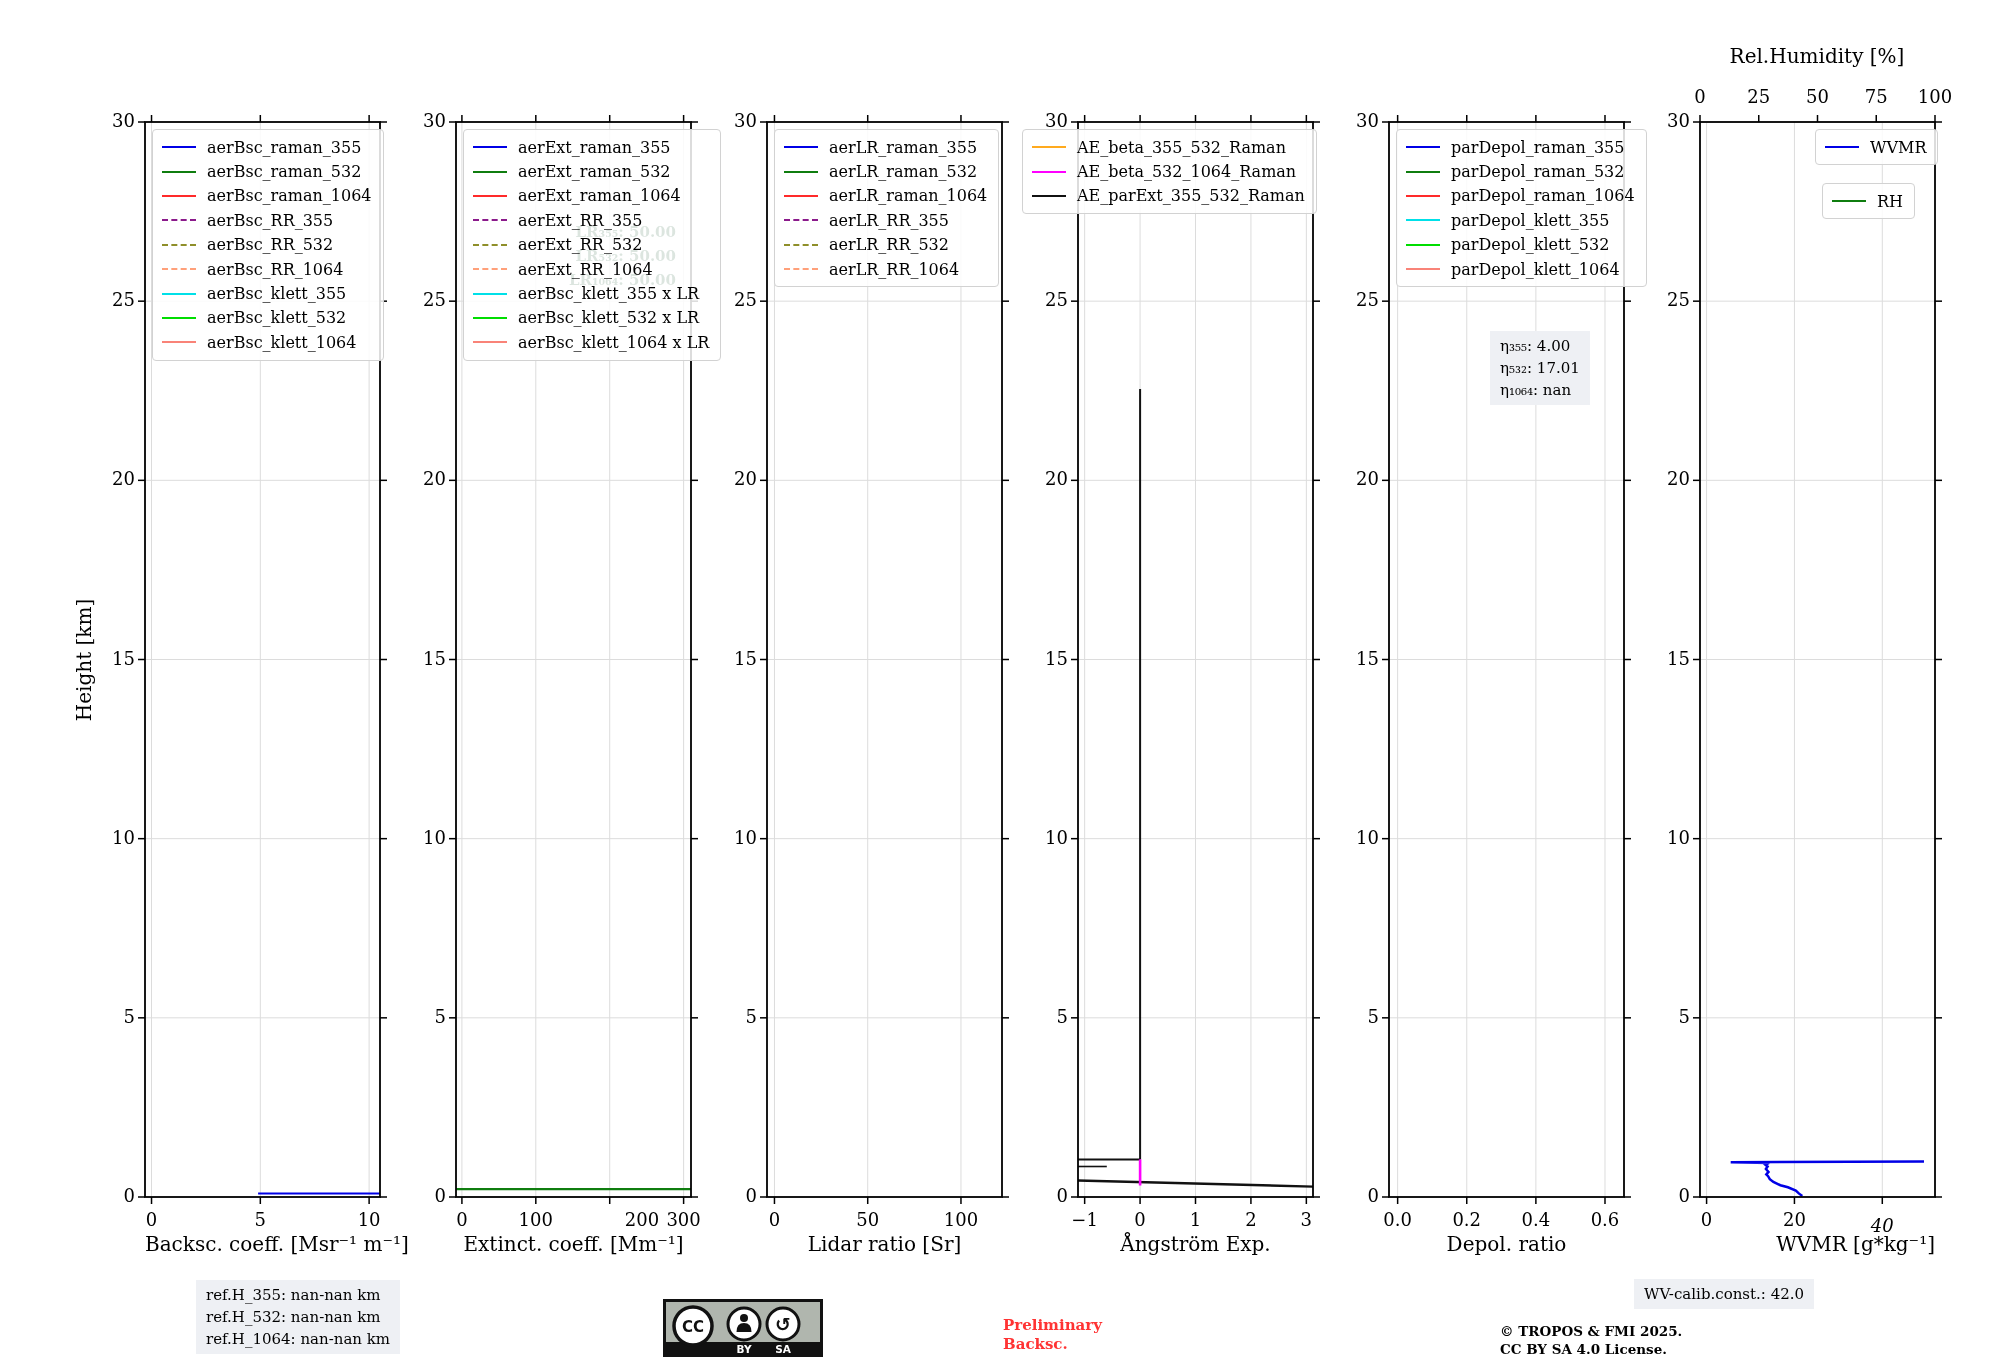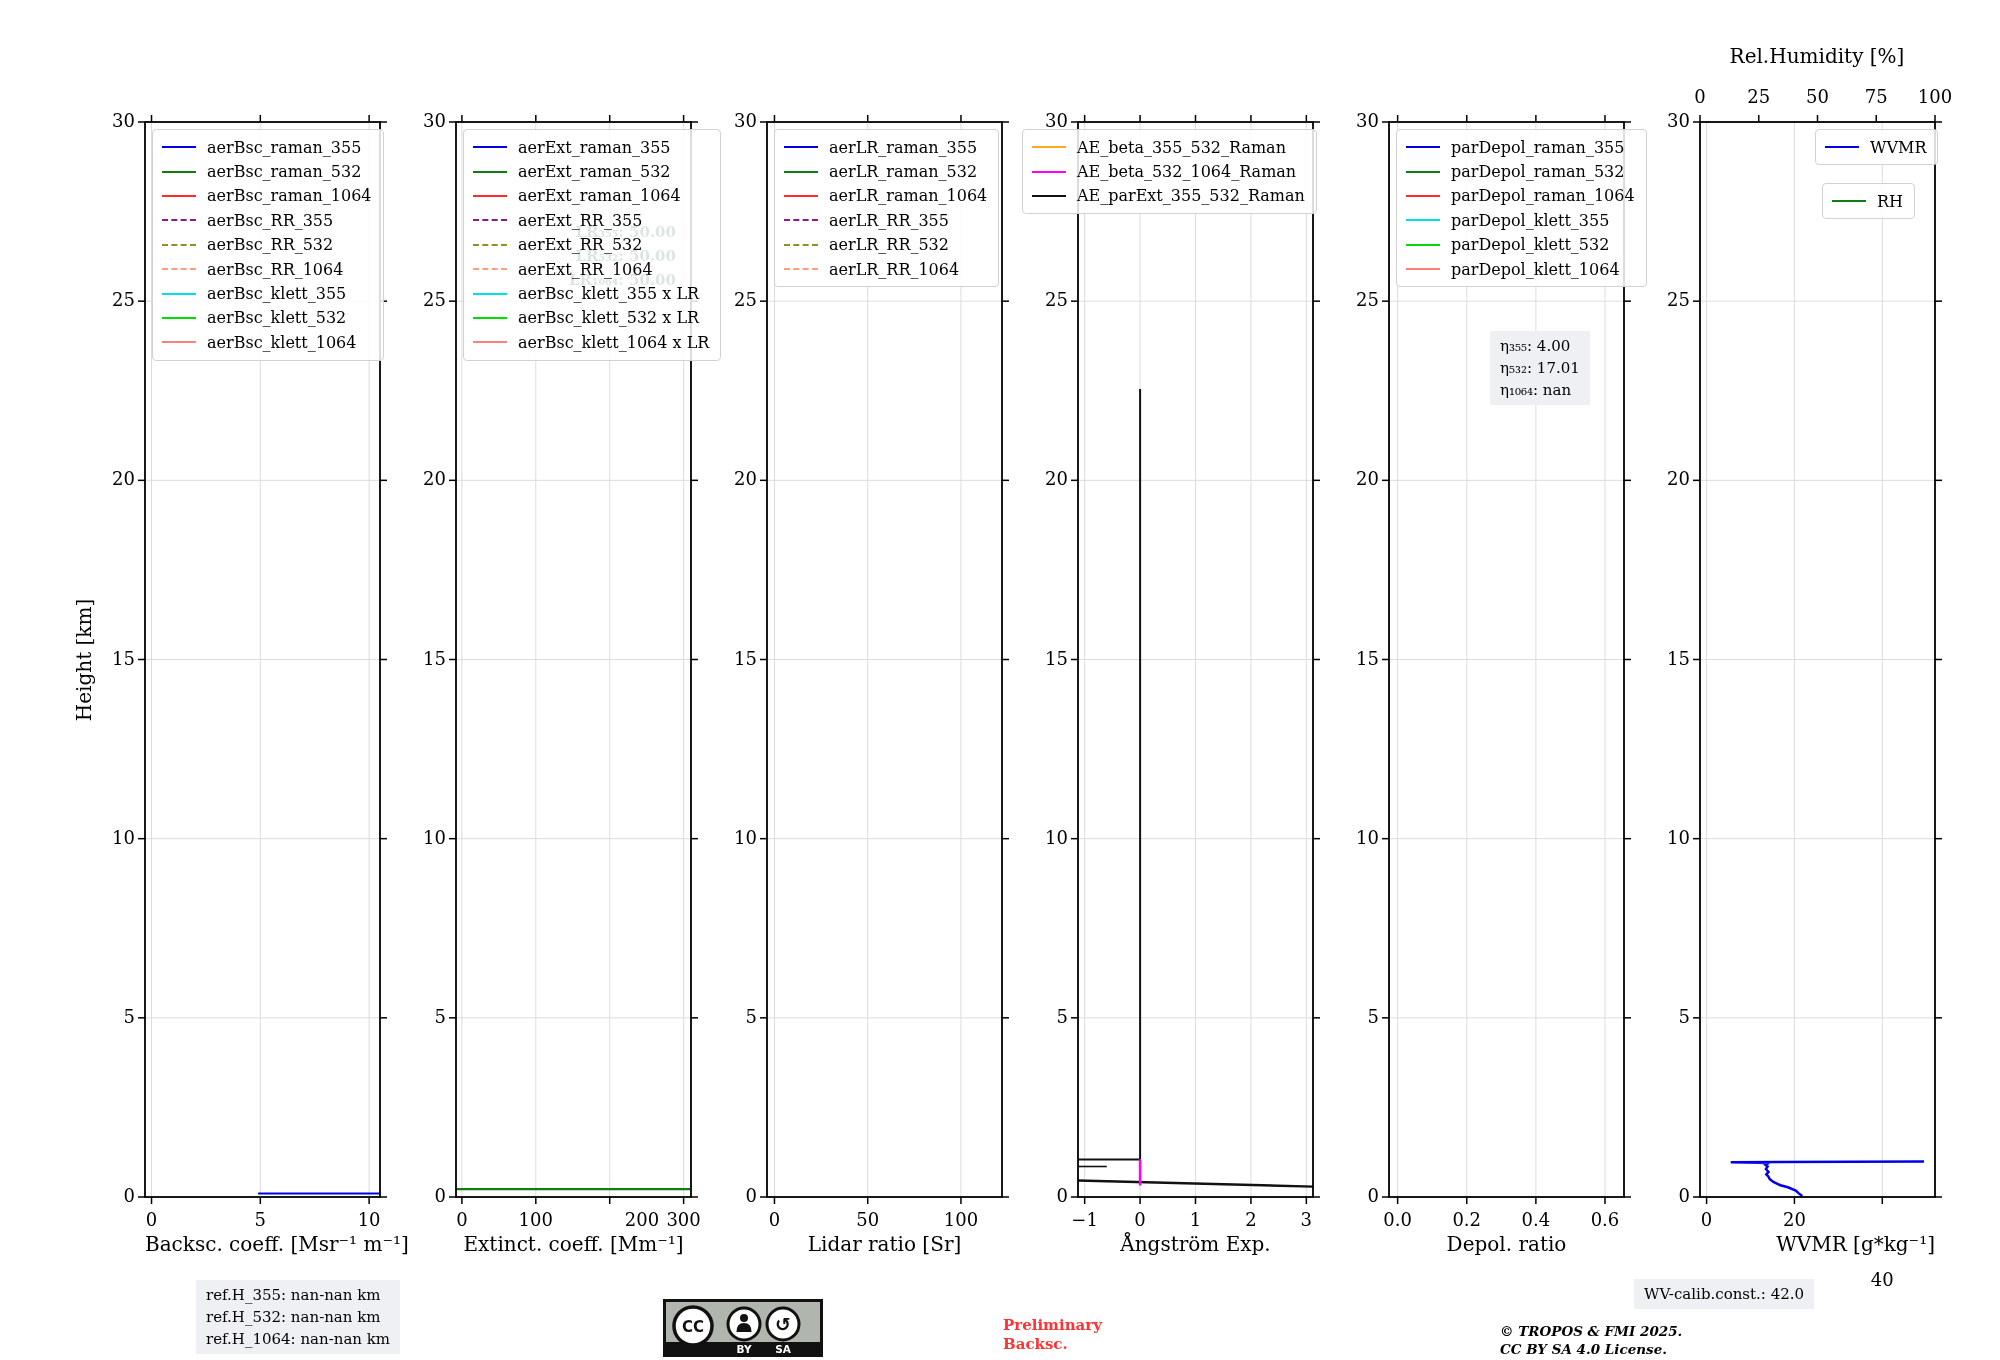--- a/index.html
+++ b/index.html
@@ -18,21 +18,21 @@
           border-radius:4px;padding:5px 11px 5px 9px;z-index:2;white-space:nowrap;}
   .legend-row{display:flex;align-items:center;height:24.4px;gap:11px;}
   .legend-label{font-size:16px;}
   .swatch{width:34px;height:0;border-top-width:2.5px;border-top-style:solid;}
   .annot{position:absolute;background:#eef0f4;padding:4px 10px;font-size:15px;
          line-height:22px;z-index:3;white-space:nowrap;}
   .lr-annot{position:absolute;color:#14532d;font-size:15px;line-height:24px;
             text-align:right;z-index:1;white-space:nowrap;font-weight:bold;}
   .rh-title{left:1667px;top:44px;width:300px;text-align:center;font-size:20px;}
   .prelim{left:1003px;top:1316px;color:#ff3333;font-weight:bold;font-size:15px;line-height:19px;}
-  .copyright{left:1500px;top:1322px;font-weight:bold;font-size:13.5px;line-height:18px;font-style:italic;}
+  .copyright{left:1500px;top:1322px;font-weight:bold;font-size:13.5px;line-height:18px;}
   .wvcalib{left:1634px;top:1279px;}
   .refh{left:196px;top:1280px;}
   .eta{left:1490px;top:331px;}
   .lrbox{left:560px;top:220px;width:116px;}
   .ccbadge{left:663px;top:1299px;}
 </style>
 </head>
 <body>
 <div class="canvas">
 
@@ -466,21 +466,21 @@
         <line x1="1693" y1="122" x2="1700" y2="122" stroke="#000" stroke-width="1.5"></line>
         <line x1="1935" y1="122" x2="1942" y2="122" stroke="#000" stroke-width="1.5"></line>
         <line x1="1700" y1="115" x2="1700" y2="122" stroke="#000" stroke-width="1.5"></line>
         <line x1="1758.75" y1="115" x2="1758.75" y2="122" stroke="#000" stroke-width="1.5"></line>
         <line x1="1817.5" y1="115" x2="1817.5" y2="122" stroke="#000" stroke-width="1.5"></line>
         <line x1="1876.25" y1="115" x2="1876.25" y2="122" stroke="#000" stroke-width="1.5"></line>
         <line x1="1935" y1="115" x2="1935" y2="122" stroke="#000" stroke-width="1.5"></line>
       </svg>
       <div class="xtick" style="left: 1666.59px; top: 1209px;">0</div>
       <div class="xtick" style="left: 1754.44px; top: 1209px;">20</div>
-      <div class="xtick" style="left: 1842.29px; top: 1269px;">40</div>
+      <div class="xtick" style="left: 1842.29px; top: 1215px; font-style: italic;">40</div>
       <div class="ytick" style="left: 1642px; top: 1185px;">0</div>
       <div class="ytick" style="left: 1642px; top: 1005.83px;">5</div>
       <div class="ytick" style="left: 1642px; top: 826.667px;">10</div>
       <div class="ytick" style="left: 1642px; top: 647.5px;">15</div>
       <div class="ytick" style="left: 1642px; top: 468.333px;">20</div>
       <div class="ytick" style="left: 1642px; top: 289.167px;">25</div>
       <div class="ytick" style="left: 1642px; top: 110px;">30</div>
       <div class="ttick" style="left: 1670px; top: 86px;">0</div>
       <div class="ttick" style="left: 1728.75px; top: 86px;">25</div>
       <div class="ttick" style="left: 1787.5px; top: 86px;">50</div>

